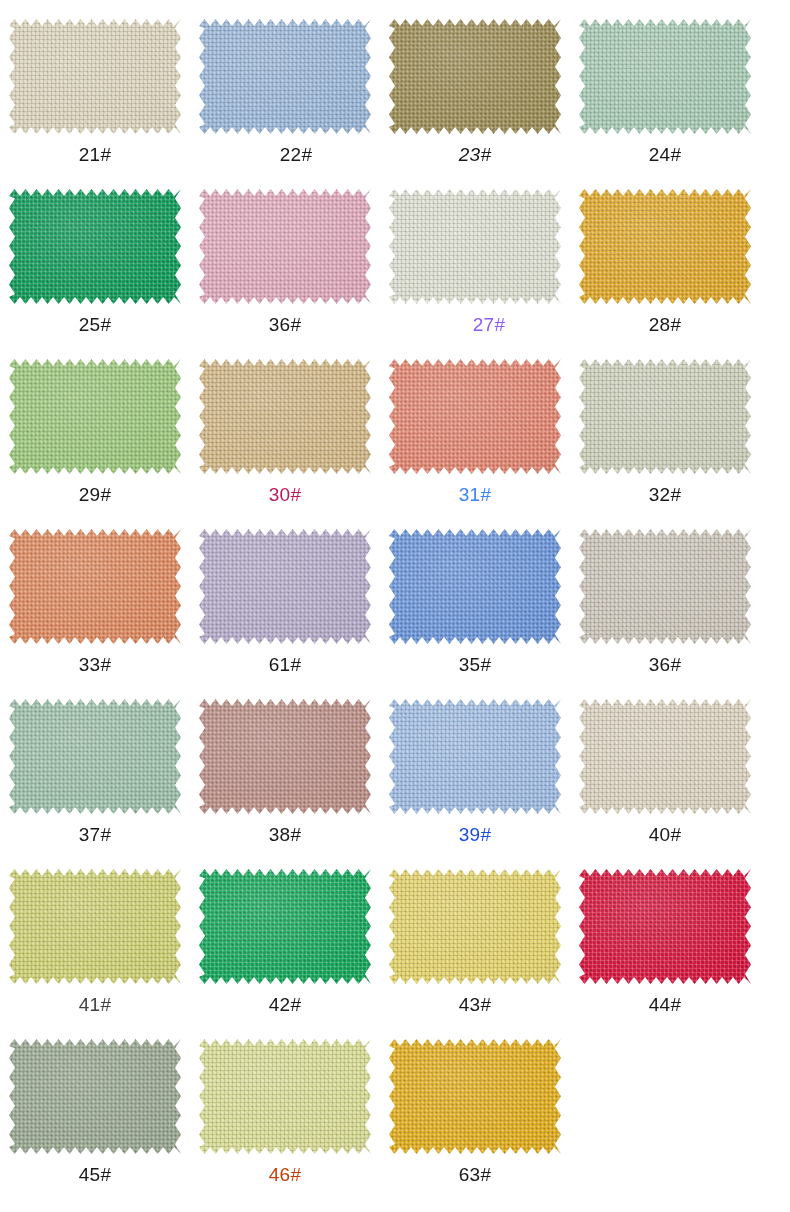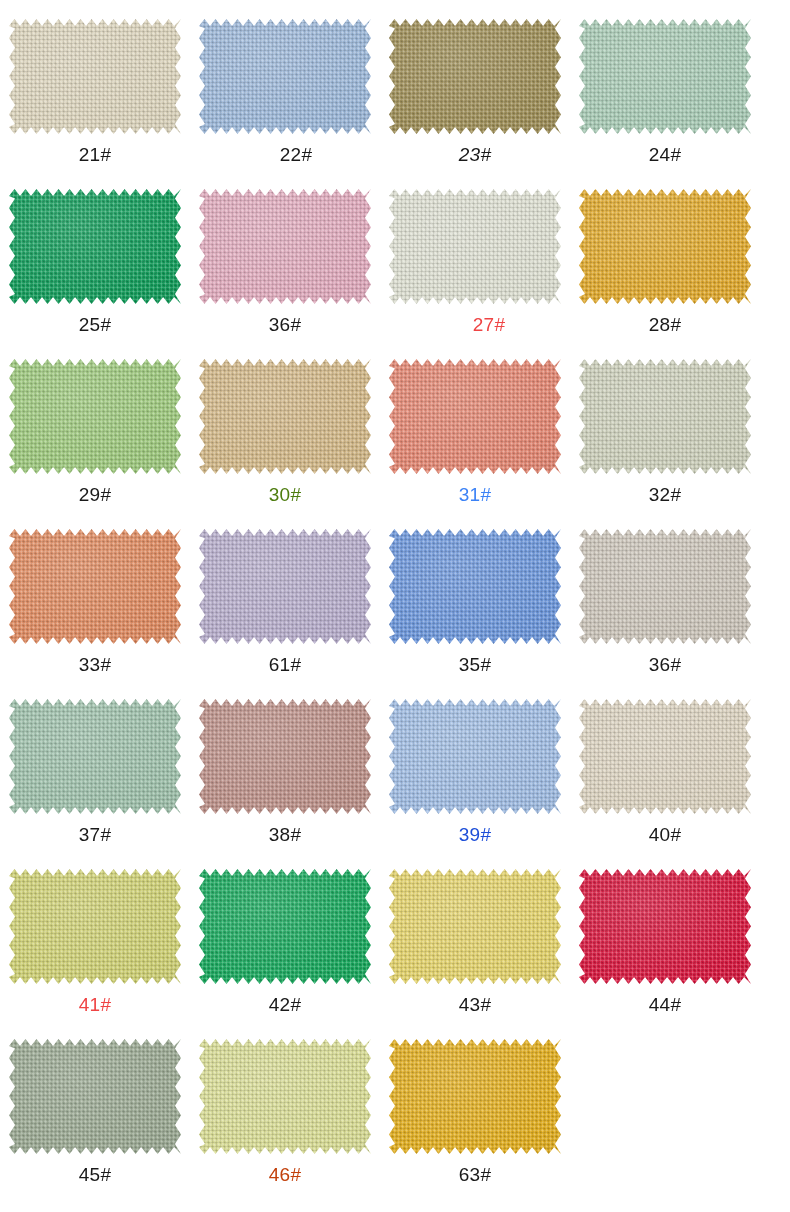--- a/index.html
+++ b/index.html
@@ -155,39 +155,39 @@
     <div class="swatch-cell">
       <div class="chip">
         <div class="chip-body" style="background-color: rgb(226, 171, 190); background-position: 3px 1px, 1px 3px, 0px 0px, 0px 0px;"></div>
       </div>
       <div class="chip-label" style="color: rgb(26, 26, 26);">36#</div>
     </div>
     <div class="swatch-cell">
       <div class="chip">
         <div class="chip-body" style="background-color: rgb(222, 224, 210); background-position: 2px 2px, 2px 2px, 0px 0px, 0px 0px;"></div>
       </div>
-      <div class="chip-label" style="color: #ef4444; margin-left: 28px;">27#</div>
+      <div class="chip-label" style="color: #8b5cf6; margin-left: 28px;">27#</div>
     </div>
     <div class="swatch-cell">
       <div class="chip">
         <div class="chip-body" style="background-color: rgb(225, 169, 42); background-position: 1px 3px, 3px 1px, 0px 0px, 0px 0px;"></div>
       </div>
       <div class="chip-label" style="color: rgb(26, 26, 26);">28#</div>
     </div>
     <div class="swatch-cell">
       <div class="chip">
         <div class="chip-body" style="background-color: rgb(157, 201, 124); background-position: 0px 0px, 0px 0px, 0px 0px, 0px 0px;"></div>
       </div>
       <div class="chip-label" style="color: rgb(26, 26, 26);">29#</div>
     </div>
     <div class="swatch-cell">
       <div class="chip">
         <div class="chip-body" style="background-color: rgb(211, 184, 135); background-position: 3px 1px, 1px 3px, 0px 0px, 0px 0px;"></div>
       </div>
-      <div class="chip-label" style="color: #4d7c0f;">30#</div>
+      <div class="chip-label" style="color: #be185d;">30#</div>
     </div>
     <div class="swatch-cell">
       <div class="chip">
         <div class="chip-body" style="background-color: rgb(228, 134, 113); background-position: 2px 2px, 2px 2px, 0px 0px, 0px 0px;"></div>
       </div>
       <div class="chip-label" style="color: #3b82f6;">31#</div>
     </div>
     <div class="swatch-cell">
       <div class="chip">
         <div class="chip-body" style="background-color: rgb(205, 208, 187); background-position: 1px 3px, 3px 1px, 0px 0px, 0px 0px;"></div>
@@ -239,21 +239,21 @@
     <div class="swatch-cell">
       <div class="chip">
         <div class="chip-body" style="background-color: rgb(220, 211, 192); background-position: 1px 3px, 3px 1px, 0px 0px, 0px 0px;"></div>
       </div>
       <div class="chip-label" style="color: rgb(26, 26, 26);">40#</div>
     </div>
     <div class="swatch-cell">
       <div class="chip">
         <div class="chip-body" style="background-color: rgb(207, 209, 115); background-position: 0px 0px, 0px 0px, 0px 0px, 0px 0px;"></div>
       </div>
-      <div class="chip-label" style="color: #ef4444;">41#</div>
+      <div class="chip-label" style="color: #404040;">41#</div>
     </div>
     <div class="swatch-cell">
       <div class="chip">
         <div class="chip-body" style="background-color: rgb(21, 168, 91); background-position: 3px 1px, 1px 3px, 0px 0px, 0px 0px;"></div>
       </div>
       <div class="chip-label" style="color: rgb(26, 26, 26);">42#</div>
     </div>
     <div class="swatch-cell">
       <div class="chip">
         <div class="chip-body" style="background-color: rgb(228, 211, 106); background-position: 2px 2px, 2px 2px, 0px 0px, 0px 0px;"></div>

